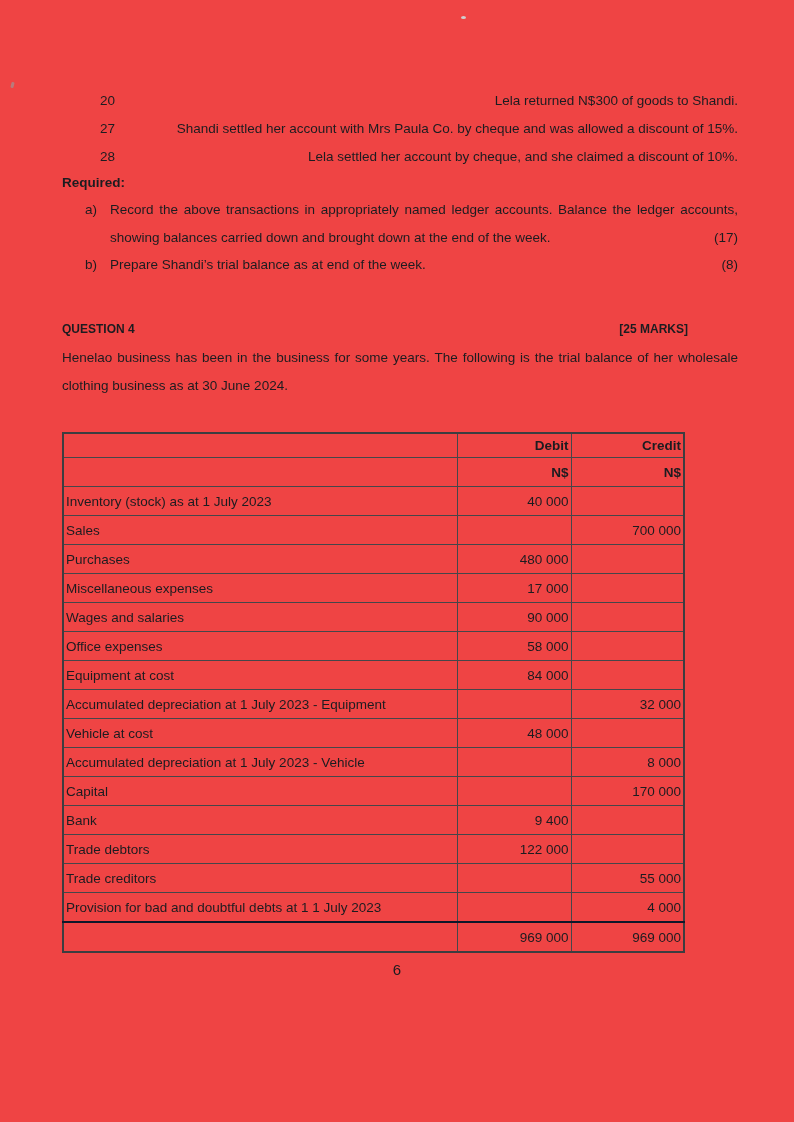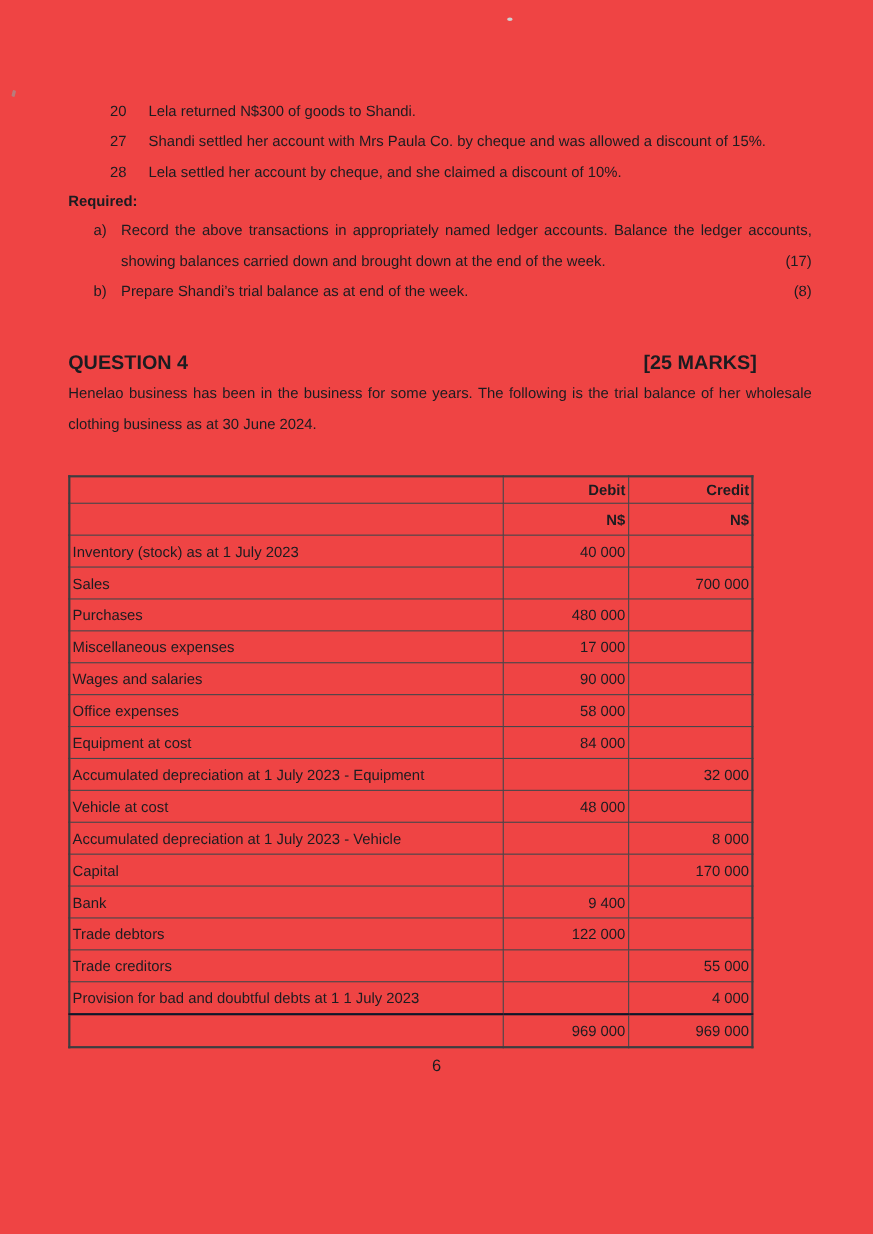--- a/index.html
+++ b/index.html
@@ -25,41 +25,41 @@
   .artifact-mark {
     position: absolute; left: 11px; top: 82px;
     width: 3px; height: 6px; background: #9a9a9a;
     transform: rotate(14deg); border-radius: 1px; opacity: .65;
   }
 
   
   .transactions { position: absolute; top: 93px; left: 100px; right: 56px; }
   .txn-row { display: flex; font-size: 13.5px; line-height: 15px; margin-bottom: 13px; }
   .txn-day { width: 35px; flex: 0 0 35px; }
-  .txn-text { flex: 1; }
+  .txn-text { flex: 1; text-align: right; }
 
   
   .required-label {
     position: absolute; top: 175px; left: 62px;
     font-weight: bold; font-size: 13.5px; line-height: 15px;
   }
   .req-item { position: absolute; left: 85px; right: 56px; display: flex; font-size: 13.5px; line-height: 15px; }
   .req-item-a { top: 202px; }
   .req-item-b { top: 257px; }
   .req-letter { width: 25px; flex: 0 0 25px; }
   .req-body { flex: 1; }
   .just-line { text-align: justify; text-align-last: justify; margin-bottom: 13px; }
   .line-with-marks { display: flex; justify-content: space-between; }
   .marks { flex: 0 0 auto; padding-left: 10px; }
 
   
   .q4-header {
     position: absolute; top: 322px; left: 62px; right: 56px;
     display: flex; justify-content: space-between;
-    font-weight: bold; font-size: 18px; line-height: 15px;
+    font-weight: bold; font-size: 12px; line-height: 15px;
   }
   .q4-marks { margin-right: 50px; }
   .q4-intro { position: absolute; top: 350px; left: 62px; right: 56px; font-size: 13.5px; line-height: 15px; }
 
   
   .tb-wrap { position: absolute; top: 396px; left: 62px; margin-top: 36px; }
   table.tb {
     border-collapse: collapse; table-layout: fixed;
     width: 621px; font-size: 13.5px; border: 2px solid #3d3d40;
   }

